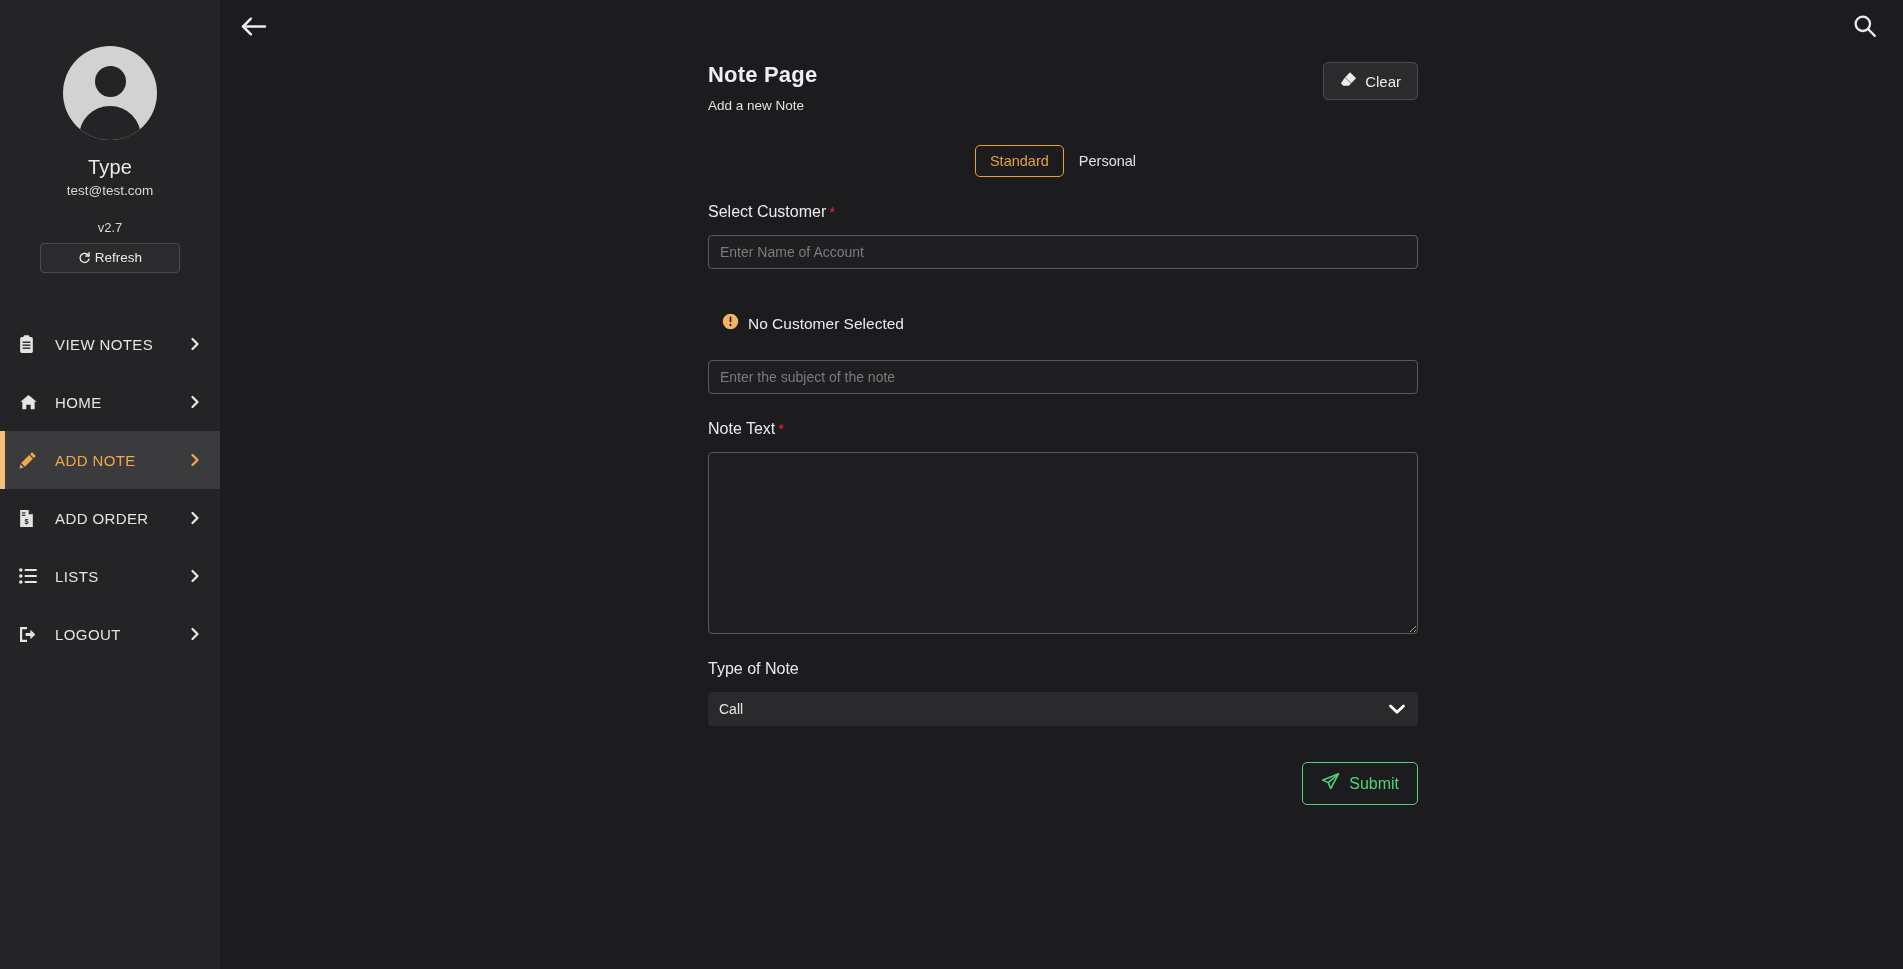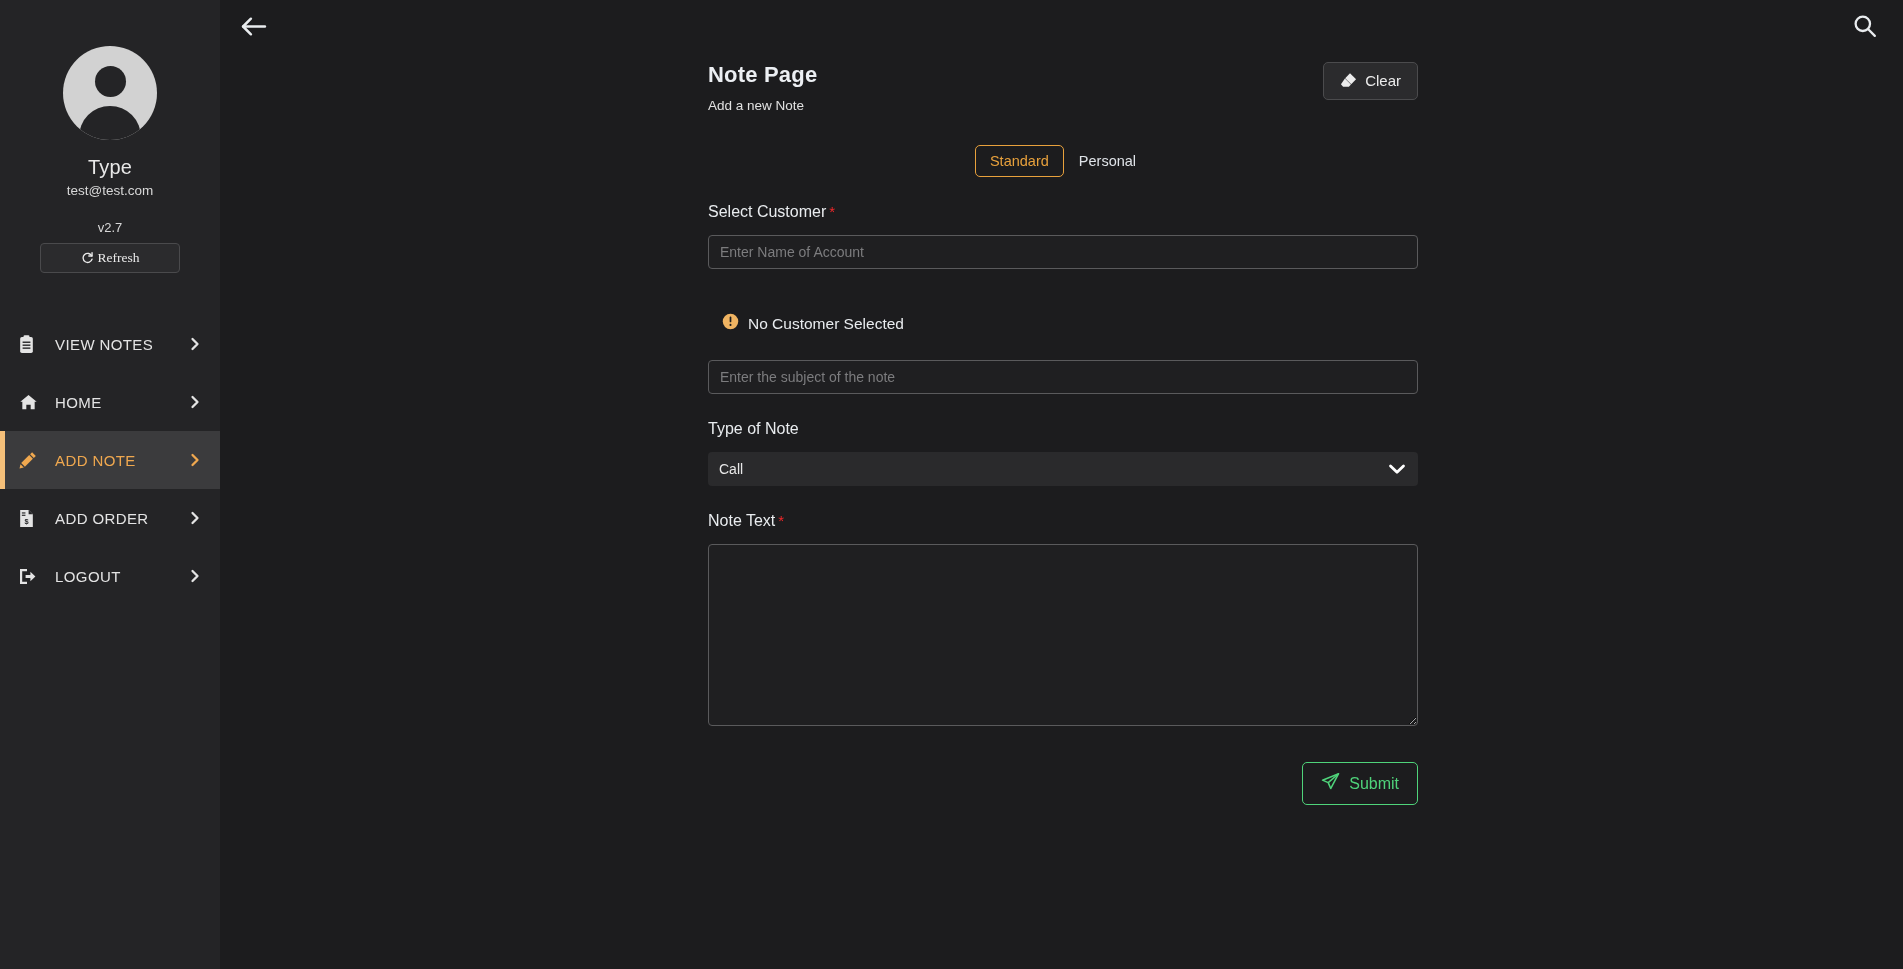--- a/index.html
+++ b/index.html
@@ -37,21 +37,21 @@
   }
   .username {
     font-size: 20px; color: #e8e8e8; margin-top: 16px; font-weight: 400;
     letter-spacing: .2px;
   }
   .useremail { font-size: 13.5px; color: #d8d8d8; margin-top: 4px; }
   .version { font-size: 13px; color: #d8d8d8; margin-top: 22px; }
   .refresh-btn {
     display: block; margin: 8px auto 0; width: 140px; height: 30px;
     background: #2b2b2d; border: 1px solid #4a4a4c; border-radius: 4px;
-    color: #eaeaea; font-size: 13.5px; font-family: Liberation Serif, serif;
+    color: #eaeaea; font-size: 13.5px; font-family: Liberation Sans, sans-serif;
     cursor: pointer; line-height: 28px; text-align: center;
   }
   .refresh-btn .ricon { display:inline-block; vertical-align:-2px; margin-right:4px; }
 
   .nav { margin-top: 42px; display: flex; flex-direction: column; }
   .nav-item {
     position: relative;
     display: flex; align-items: center;
     height: 58px; padding: 0 18px 0 14px;
     color: #e4e4e4; cursor: pointer;
@@ -86,21 +86,21 @@
   .content {
     width: 710px; margin: 0 auto; position: relative;
     padding-top: 6px; margin-left: 488px;
   }
   .page-head {
     display: flex; align-items: flex-start; justify-content: space-between;
   }
   .page-title { font-size: 22px; font-weight: bold; color: #eceff3; letter-spacing: .2px;}
   .page-sub { font-size: 13.5px; color: #e0e0e0; margin-top: 10px; }
   .clear-btn {
-    display: flex; align-items: flex-start; gap: 8px;
+    display: flex; align-items: center; gap: 8px;
     background: #2b2b2d; border: 1px solid #4b4b4d; border-radius: 5px;
     color: #ececec; font-size: 15px; padding: 9px 16px; cursor: pointer;
     font-family: inherit; height: 38px;
   }
 
   .toggle-row {
     display: flex; justify-content: center; align-items: center;
     gap: 0; margin-top: 32px;
   }
   .toggle-btn {
@@ -244,20 +244,38 @@
           </svg>
         </span>
         <span class="nav-label">ADD ORDER</span>
         <span class="nav-chev">
           <svg width="13" height="16" viewBox="0 0 12 16" fill="none" stroke="#e4e4e4" stroke-width="2.3" stroke-linecap="round" stroke-linejoin="round">
               <path d="M3 3l5 5-5 5"></path>
             </svg>
         </span>
       </div>
 
+      <div class="nav-item">
+        <span class="nav-ico">
+          <svg width="18" height="16" viewBox="0 0 18 16" fill="#e4e4e4">
+            <circle cx="1.8" cy="2" r="1.8"></circle>
+              <rect x="5.6" y="1.1" width="12.2" height="1.9" rx=".6"></rect>
+            <circle cx="1.8" cy="8" r="1.8"></circle>
+              <rect x="5.6" y="7.1" width="12.2" height="1.9" rx=".6"></rect>
+            <circle cx="1.8" cy="14" r="1.8"></circle>
+              <rect x="5.6" y="13.1" width="12.2" height="1.9" rx=".6"></rect>
+          </svg>
+        </span>
+        <span class="nav-label">LISTS</span>
+        <span class="nav-chev">
+          <svg width="13" height="16" viewBox="0 0 12 16" fill="none" stroke="#e4e4e4" stroke-width="2.3" stroke-linecap="round" stroke-linejoin="round">
+              <path d="M3 3l5 5-5 5"></path>
+            </svg>
+        </span>
+      </div>
 
       <div class="nav-item">
         <span class="nav-ico">
           <svg width="18" height="17" viewBox="0 0 18 17" fill="#e4e4e4">
             <path d="M1 1h7v2.2H3.2v10.6H8V16H1z"></path>
             <path d="M11.4 3.8l5 4.7-5 4.7v-3.1H6.6V6.9h4.8z"></path>
           </svg>
         </span>
         <span class="nav-label">LOGOUT</span>
         <span class="nav-chev">
@@ -327,45 +345,45 @@
             <circle cx="9" cy="9" r="8.2" fill="#f0b462"></circle>
             <rect x="8.1" y="3.8" width="1.8" height="6" rx=".9" fill="#1c1c1e"></rect>
             <circle cx="9" cy="12.6" r="1.1" fill="#1c1c1e"></circle>
           </svg>
         </span>
         <span>No Customer Selected</span>
       </div>
 
       <div class="field">
         <input class="text-input" type="text" placeholder="Enter the subject of the note" style="">
+      </div>
+
+      <div class="field">
+        <label class="field-label">
+          <span>Note Text</span><span class="req">*</span>
+        </label>
+        <textarea class="textarea" placeholder="" style=""></textarea>
       </div>
 
       <div class="field">
         <label class="field-label">
           <span>Type of Note</span>
         </label>
         <div class="select-wrap">
           <select class="select-box">
             <option>Call</option>
           </select>
           <span class="select-chev">
             <svg width="18" height="13" viewBox="0 0 18 13" fill="none" stroke="#ffffff" stroke-width="2.8" stroke-linecap="round" stroke-linejoin="round">
               <path d="M2.5 3.5L9 9.8l6.5-6.3"></path>
             </svg>
           </span>
         </div>
       </div>
 
-      <div class="field">
-        <label class="field-label">
-          <span>Note Text</span><span class="req">*</span>
-        </label>
-        <textarea class="textarea" placeholder="" style=""></textarea>
-      </div>
-
       <div class="submit-row">
         <button class="submit-btn">
           <span>
             <svg width="19" height="19" viewBox="0 0 20 20" fill="none" stroke="#4fd37a" stroke-width="1.6" stroke-linejoin="round">
               <path d="M18.5 1.8 1.6 8.6l6 2.6 2.6 6.2z"></path>
               <path d="M18.5 1.8 7.6 11.2"></path>
             </svg>
           </span>
           <span>Submit</span>
         </button>

